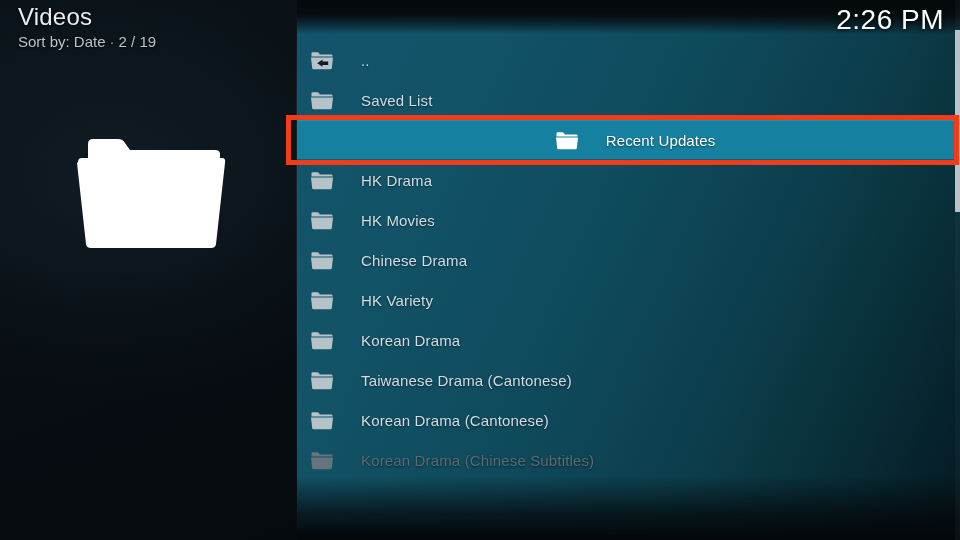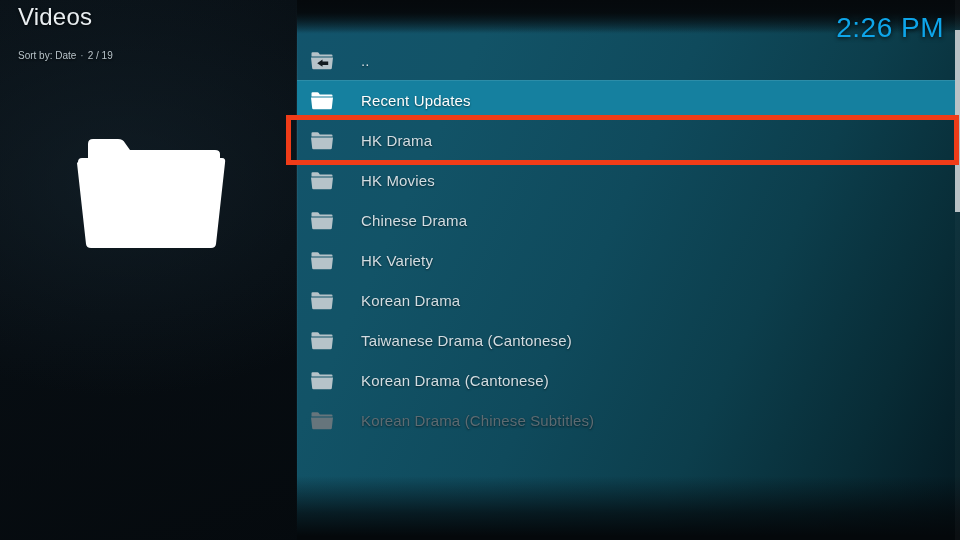--- a/index.html
+++ b/index.html
@@ -52,29 +52,29 @@
   .header {
     position:absolute; left:18px; top:2px;
     z-index:8;
   }
   .header .title {
     font-size:24px; color:#e9eef1; font-weight:400; letter-spacing:0.2px;
     line-height:30px;
     text-shadow:0 1px 3px rgba(0,0,0,0.8);
   }
   .header .subtitle {
-    font-size:10px; color:#b8c4ca; font-weight:400;
-    line-height:18px; margin-top:15px;
+    font-size:15px; color:#b8c4ca; font-weight:400;
+    line-height:18px; margin-top:1px;
     text-shadow:0 1px 2px rgba(0,0,0,0.8);
   }
   .header .sub-sep { padding:0 4px; color:#93a2aa; }
 
   .clock {
-    position:absolute; right:16px; top:11px;
-    font-size:28px; color:#0ea5e9; font-weight:300; letter-spacing:0.5px;
+    position:absolute; right:16px; top:3px;
+    font-size:28px; color:#ffffff; font-weight:300; letter-spacing:0.5px;
     line-height:34px;
     text-shadow:0 1px 4px rgba(0,0,0,0.85);
     z-index:8;
   }
 
   
   .thumb {
     position:absolute;
     left:70px; top:122px;
     width:156px; height:128px;
@@ -102,20 +102,21 @@
     margin-left:27px;
     font-size:15px;
     color:#d3dde2;
     letter-spacing:0.15px;
     white-space:nowrap;
     text-shadow:0 1px 2px rgba(0,0,0,0.55);
   }
   .row.selected {
     background:#15809f;
     box-shadow:inset 0 1px 0 rgba(255,255,255,0.10), inset 0 -1px 0 rgba(0,0,0,0.25);
+    justify-content:center;
   }
   .row.selected .lbl { color:#ffffff; }
   .row.dim .lbl { color:#5d6b72; }
 
   
   .annot {
     position:absolute;
     left:286px; top:115px;
     width:673px; height:50px;
     border:5px solid #f03c18;
@@ -166,20 +167,27 @@
 
     <div class="row">
       <svg class="ico" viewBox="0 0 24 20">
         <path d="M1.5 3.2 Q1.5 2.2 2.6 2.2 L7.4 2.2 Q8.4 2.2 8.8 3.0 L9.8 4.6 L21.4 4.6 Q22.5 4.6 22.5 5.6 L22.5 6.4 L1.5 6.4 Z" fill="#b6c3c9"></path>
         <path d="M1.0 7.4 L23.0 7.4 L21.8 18.2 Q21.7 19.2 20.6 19.2 L3.4 19.2 Q2.3 19.2 2.2 18.2 Z" fill="#b6c3c9"></path>
         <path d="M12.5 9.6 L12.5 11.4 L18.2 11.4 L18.2 15.0 L12.5 15.0 L12.5 16.8 L7.2 13.2 Z" fill="#121b20"></path>
       </svg>
       <span class="lbl">..</span>
     </div>
 
+    <div class="row">
+      <svg class="ico" viewBox="0 0 24 20">
+        <path d="M1.5 3.2 Q1.5 2.2 2.6 2.2 L7.4 2.2 Q8.4 2.2 8.8 3.0 L9.8 4.6 L21.4 4.6 Q22.5 4.6 22.5 5.6 L22.5 6.4 L1.5 6.4 Z" fill="#b6c3c9"></path>
+        <path d="M1.0 7.4 L23.0 7.4 L21.8 18.2 Q21.7 19.2 20.6 19.2 L3.4 19.2 Q2.3 19.2 2.2 18.2 Z" fill="#b6c3c9"></path>
+      </svg>
+      <span class="lbl">Saved List</span>
+    </div>
 
     <div class="row selected">
       <svg class="ico" viewBox="0 0 24 20">
         <path d="M1.5 3.2 Q1.5 2.2 2.6 2.2 L7.4 2.2 Q8.4 2.2 8.8 3.0 L9.8 4.6 L21.4 4.6 Q22.5 4.6 22.5 5.6 L22.5 6.4 L1.5 6.4 Z" fill="#ffffff"></path>
         <path d="M1.0 7.4 L23.0 7.4 L21.8 18.2 Q21.7 19.2 20.6 19.2 L3.4 19.2 Q2.3 19.2 2.2 18.2 Z" fill="#ffffff"></path>
       </svg>
       <span class="lbl">Recent Updates</span>
     </div>
 
     <div class="row">

